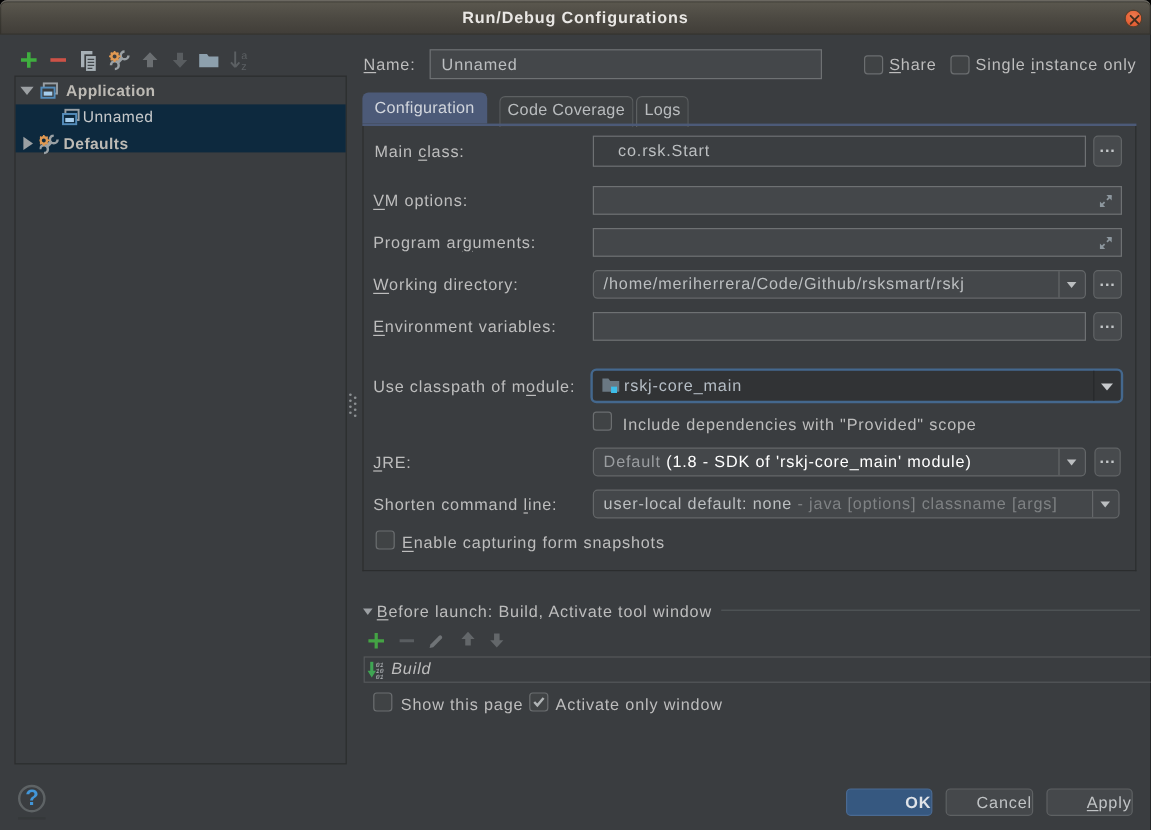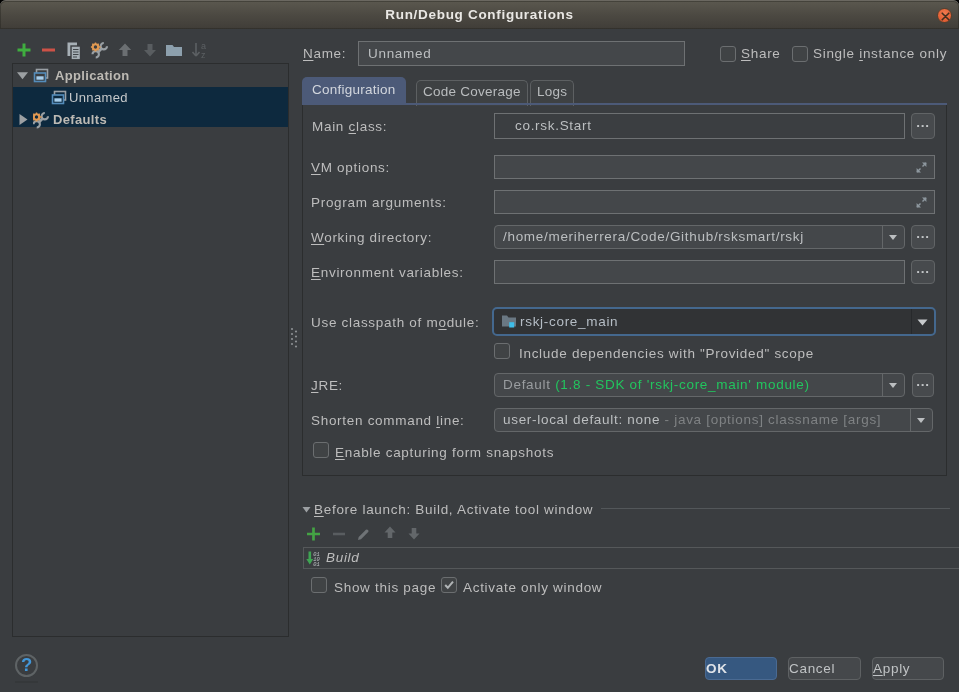--- a/index.html
+++ b/index.html
@@ -31,21 +31,21 @@
 #tree { position:absolute; left:12px; top:63px; width:277px; height:574px; border:1px solid #2b2d2e; background:#3a3d40; font-size:13px; letter-spacing:0.35px; }
 .trow { position:absolute; left:0; right:0; height:40px; line-height:22px; white-space:nowrap; }
 .trow.sel { background:#0d293e; }
 
 #tabline { position:absolute; left:302px; top:103px; width:645px; height:2px; background:#4c5a78; }
 #panel { position:absolute; left:302px; top:105px; width:645px; height:371px; border-left:1px solid #2b2d2e; border-right:1px solid #2b2d2e; border-bottom:1px solid #2b2d2e; }
 .tab { position:absolute; top:78px; height:25px; line-height:25px; padding:0 10px; border-radius:5px 5px 0 0; letter-spacing:0.25px; }
 .tab.on { background:#4c5a78; color:#d2d6dd; top:77px; height:26px; line-height:26px; }
 .tab.off { background:#3e4143; border:1px solid #5d6062; border-bottom:none; color:#b9bcbe; padding:0 6px; top:80px; height:26px; line-height:21px; }
 
-.btn { position:absolute; height:23px; line-height:21px; text-align:left; border-radius:4px; background:#45484b; border:1px solid #5e6163; color:#c0c3c5; }
+.btn { position:absolute; height:23px; line-height:21px; text-align:right; border-radius:4px; background:#45484b; border:1px solid #5e6163; color:#c0c3c5; }
 .btn.primary { background:#365880; border:1px solid #4a6a92; color:#dfe3e8; font-weight:bold; }
 </style>
 </head>
 <body>
 <div id="win">
 
   <div id="titlebar">
     <div class="title">Run/Debug Configurations</div>
     <div id="closebtn">
         <svg width="9" height="9" viewBox="0 0 9 9">
@@ -213,21 +213,21 @@
     <div class="abs" style="right:0;top:0;bottom:0;width:23px;border-left:1px solid #27292b;"></div>
     <svg class="abs" style="right:6px;top:10px;" width="11" height="7" viewBox="0 0 11 7">
         <path d="M0.5 0.5 h10 L5.5 6.5 z" fill="#c7cacc"></path>
       </svg>
   </div>
 
   <div class="cb" style="left:494px;top:343px;"></div>
   <div class="lbl" style="left:519px;top:346px;">Include dependencies with "Provided" scope</div>
 
   <div class="lbl" style="left:311px;top:378px;"><u>J</u>RE:</div>
-  <div class="combo" style="left:494px;top:373px;width:411px;height:24px;line-height:22px;padding-left:8px;color:#9a9da0;">Default <span style="color:#22c55e;">(1.8 - SDK of 'rskj-core_main' module)</span><span class="carrow"></span></div>
+  <div class="combo" style="left:494px;top:373px;width:411px;height:24px;line-height:22px;padding-left:8px;color:#9a9da0;">Default <span style="color:#ffffff;">(1.8 - SDK of 'rskj-core_main' module)</span><span class="carrow"></span></div>
   <div class="browse" style="left:912px;top:373px;width:22px;height:24px;line-height:15px;">...</div>
 
   <div class="lbl" style="left:311px;top:413px;">Shorten command <u>l</u>ine:</div>
   <div class="combo" style="left:494px;top:408px;width:439px;height:24px;line-height:22px;padding-left:8px;color:#bcbfc1;">user-local default: none <span style="color:#7f8284;">- java [options] classname [args]</span><span class="carrow"></span></div>
 
   <div class="cb" style="left:313px;top:442px;"></div>
   <div class="lbl" style="left:335px;top:445px;"><u>E</u>nable capturing form snapshots</div>
 
   <svg class="abs" style="left:302px;top:505px;" width="9" height="9" viewBox="0 0 9 9">
       <path d="M0.5 2 h8 L4.5 7.5 z" fill="#9ca0a3"></path>

